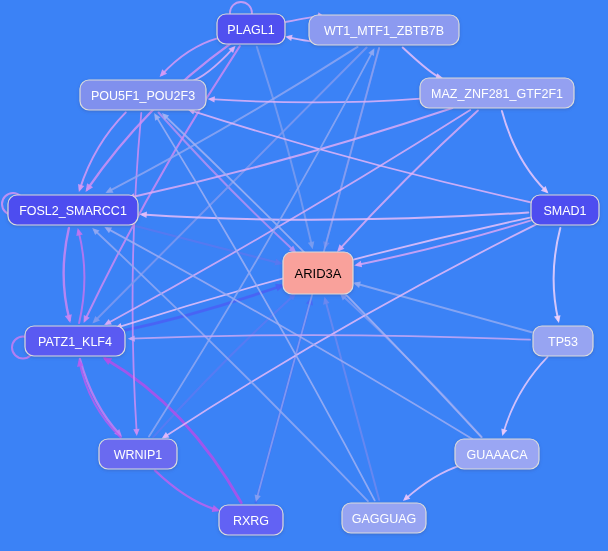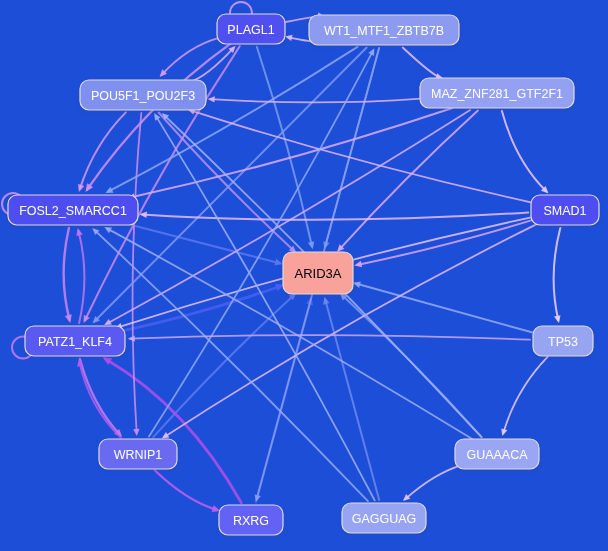--- a/index.html
+++ b/index.html
@@ -4,21 +4,21 @@
 <style>
   html, body {
     margin: 0;
     padding: 0;
     background: #ffffff;
   }
   .canvas {
     position: relative;
     width: 608px;
     height: 551px;
-    background: #1d4ed8;
+    background: #3b82f6;
     overflow: hidden;
     font-family: "Liberation Sans", sans-serif;
   }
   svg { display: block; }
   .edge-path {
     fill: none;
     stroke-linecap: round;
     opacity: 0.85;
   }
   .edge-arrow { opacity: 0.9; }

